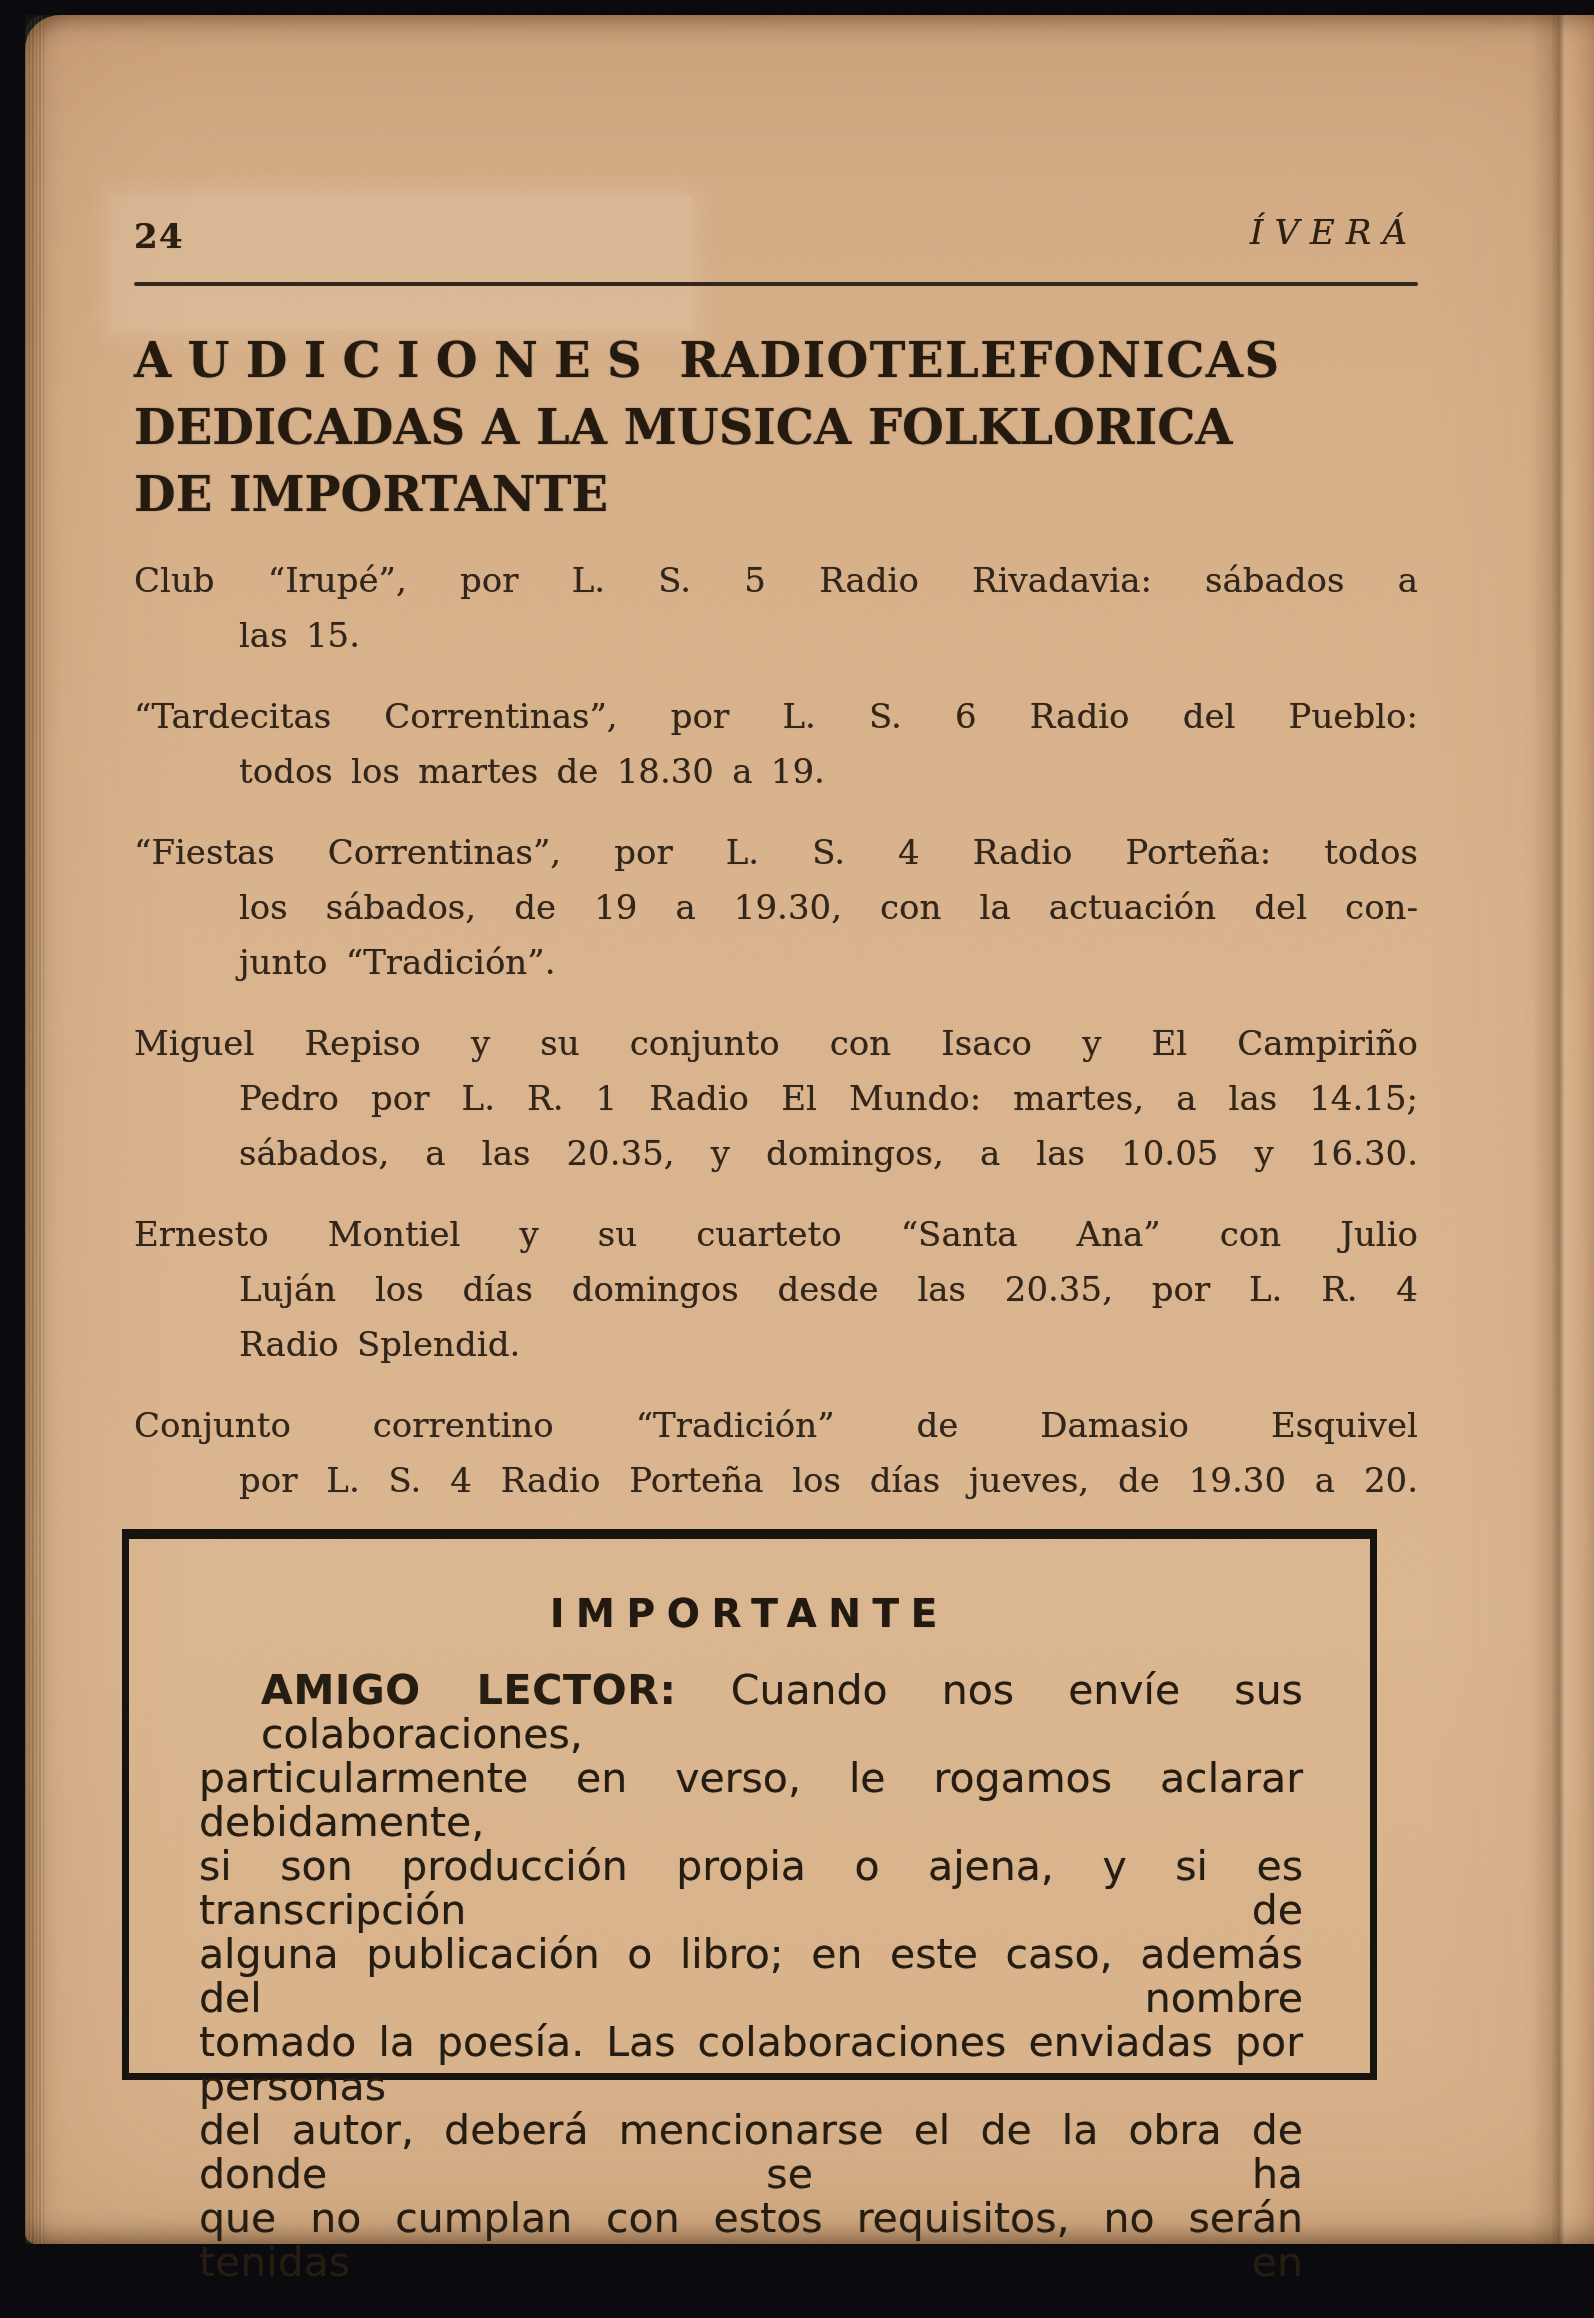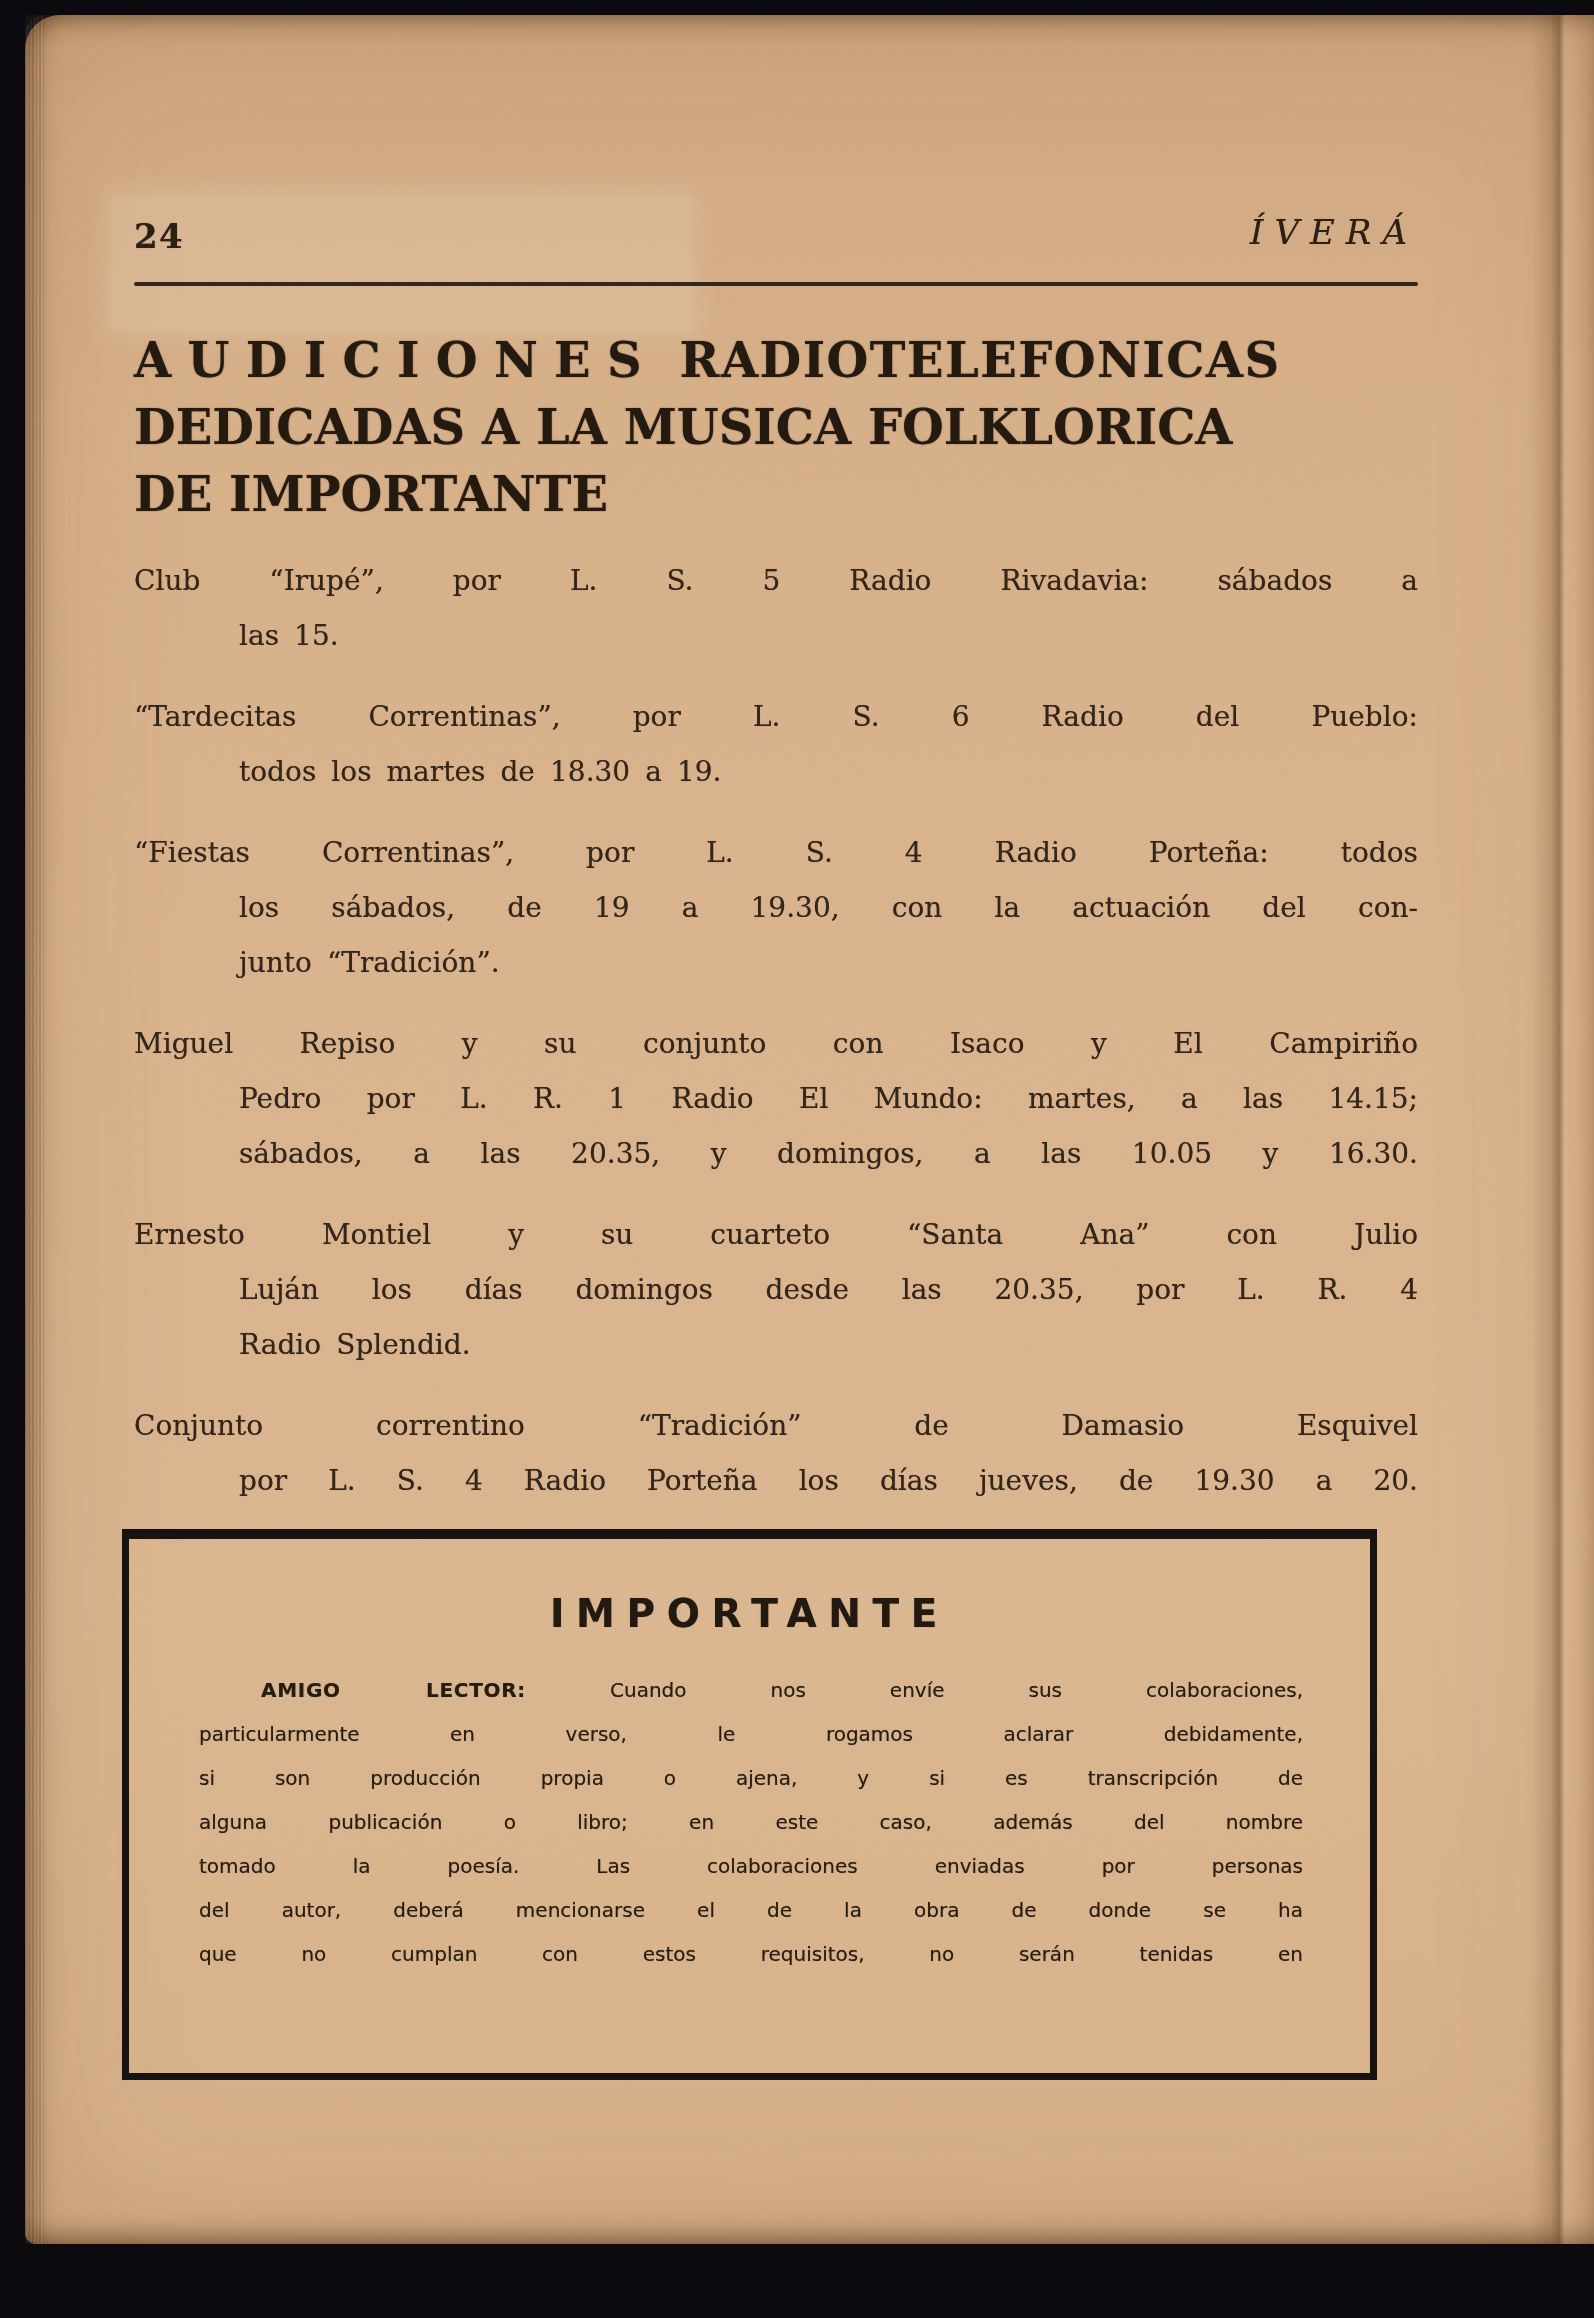--- a/index.html
+++ b/index.html
@@ -68,21 +68,21 @@
     font-size:48px;line-height:67px;font-weight:bold;
     color:#241a0f;
     text-shadow:0 0 1.4px rgba(36,26,15,.55);
   }
   .ls-wide{letter-spacing:.34em;margin-right:.45em;}
   .ls-norm{letter-spacing:.03em;}
 
   .schedule{
     position:absolute;left:109px;top:538px;width:1284px;
     color:#32251a;
-    font-size:28px;line-height:55px;
+    font-size:34px;line-height:55px;
     text-shadow:0 0 0.7px rgba(50,37,24,.55);
   }
   .entry{margin:0 0 26px 0;}
   .entry .line{
     text-align:justify;word-spacing:.22em;
   }
   .entry .line.j{text-align-last:justify;}
   .entry .line.cont{margin-left:105px;}
 
   .notice{
@@ -96,21 +96,21 @@
     margin-top:52px;
     text-align:center;
     font-family:"DejaVu Sans", sans-serif;
     font-size:39px;font-weight:bold;letter-spacing:11.6px;
     color:#221a10;
     text-shadow:0 0 0.7px rgba(34,26,16,.7);
   }
   .notice-body{
     margin:32px 67px 0 70px;
     font-family:"DejaVu Sans", sans-serif;
-    font-size:20px;line-height:44px;
+    font-size:41px;line-height:44px;
     color:#261d12;
     text-shadow:0 0 0.7px rgba(38,29,18,.5);
   }
   .notice-body .nline{text-align:justify;word-spacing:.18em;}
   .notice-body .nline.j{text-align-last:justify;}
   .notice-body .nline.first{padding-left:62px;}
   .notice-lead{font-weight:bold;letter-spacing:0.7px;}
 </style>
 </head>
 <body>

